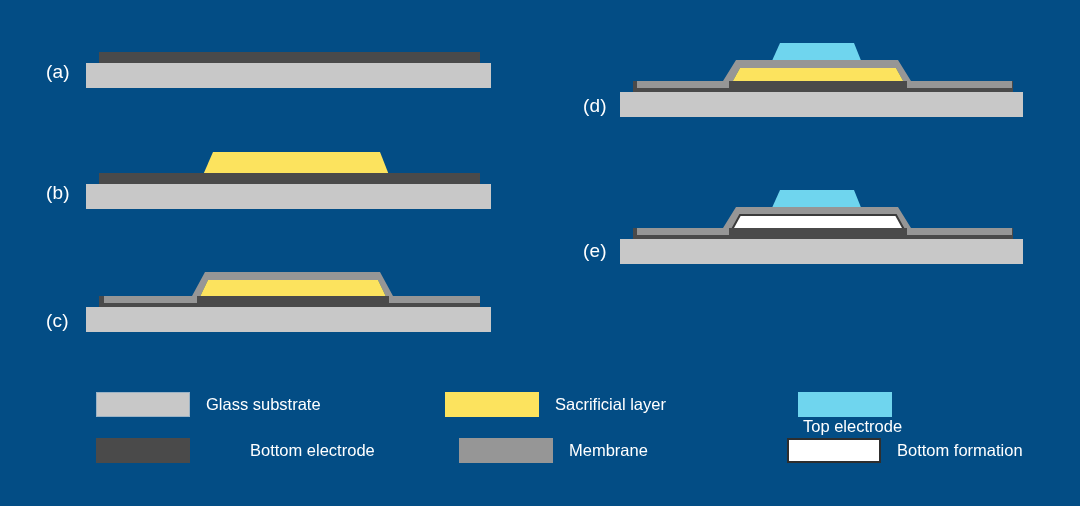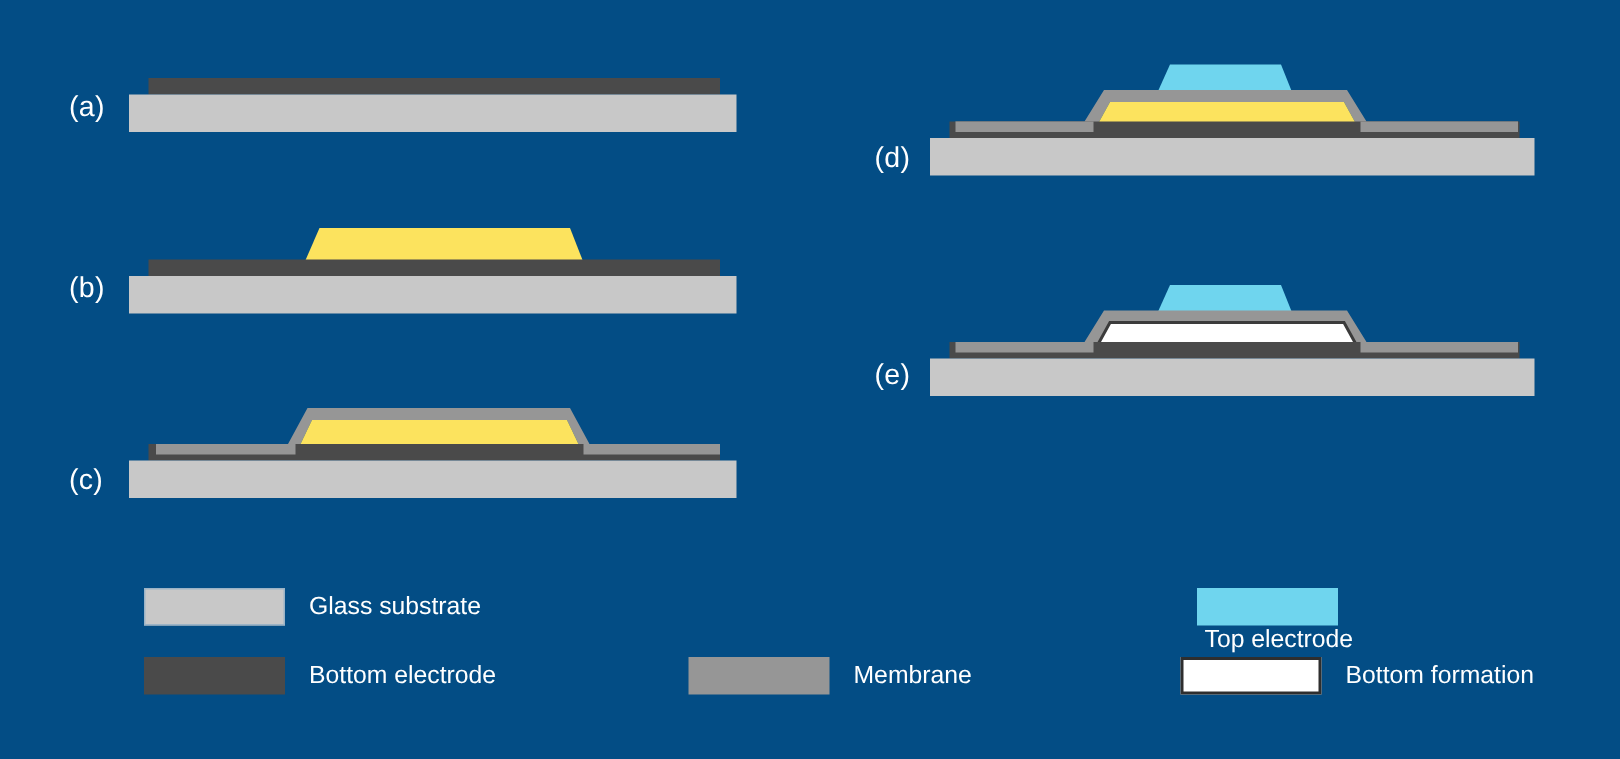--- a/index.html
+++ b/index.html
@@ -148,25 +148,29 @@
     </svg>
   </div>
 
   <div id="legend">
 
     <div class="legend-item" style="left:0px; top:0px;">
       <span class="legend-swatch" style="background:#c8c8c8; border:1px solid #9bb3c6;"></span>
       <span class="legend-text">Glass substrate</span>
     </div>
 
-    <div class="legend-item" style="left:0px; top:46px;">
+    <div class="legend-item" style="left:0px; top:46px;gap:44px;">
       <span class="legend-swatch" style="background:#4a4a4a;"></span>
       <span class="legend-text">Bottom electrode</span>
     </div>
 
+    <div class="legend-item" style="left:349px; top:0px;">
+      <span class="legend-swatch" style="background:#fce35e;"></span>
+      <span class="legend-text">Sacrificial layer</span>
+    </div>
 
     <div class="legend-item" style="left:349px; top:46px;padding-left:14px;">
       <span class="legend-swatch" style="background:#969696;"></span>
       <span class="legend-text">Membrane</span>
     </div>
 
     <div class="legend-item" style="left:691px; top:0px;flex-direction:column;">
       <span class="legend-swatch" style="background:#6fd5ee;"></span>
       <span class="legend-text">Top electrode</span>
     </div>

